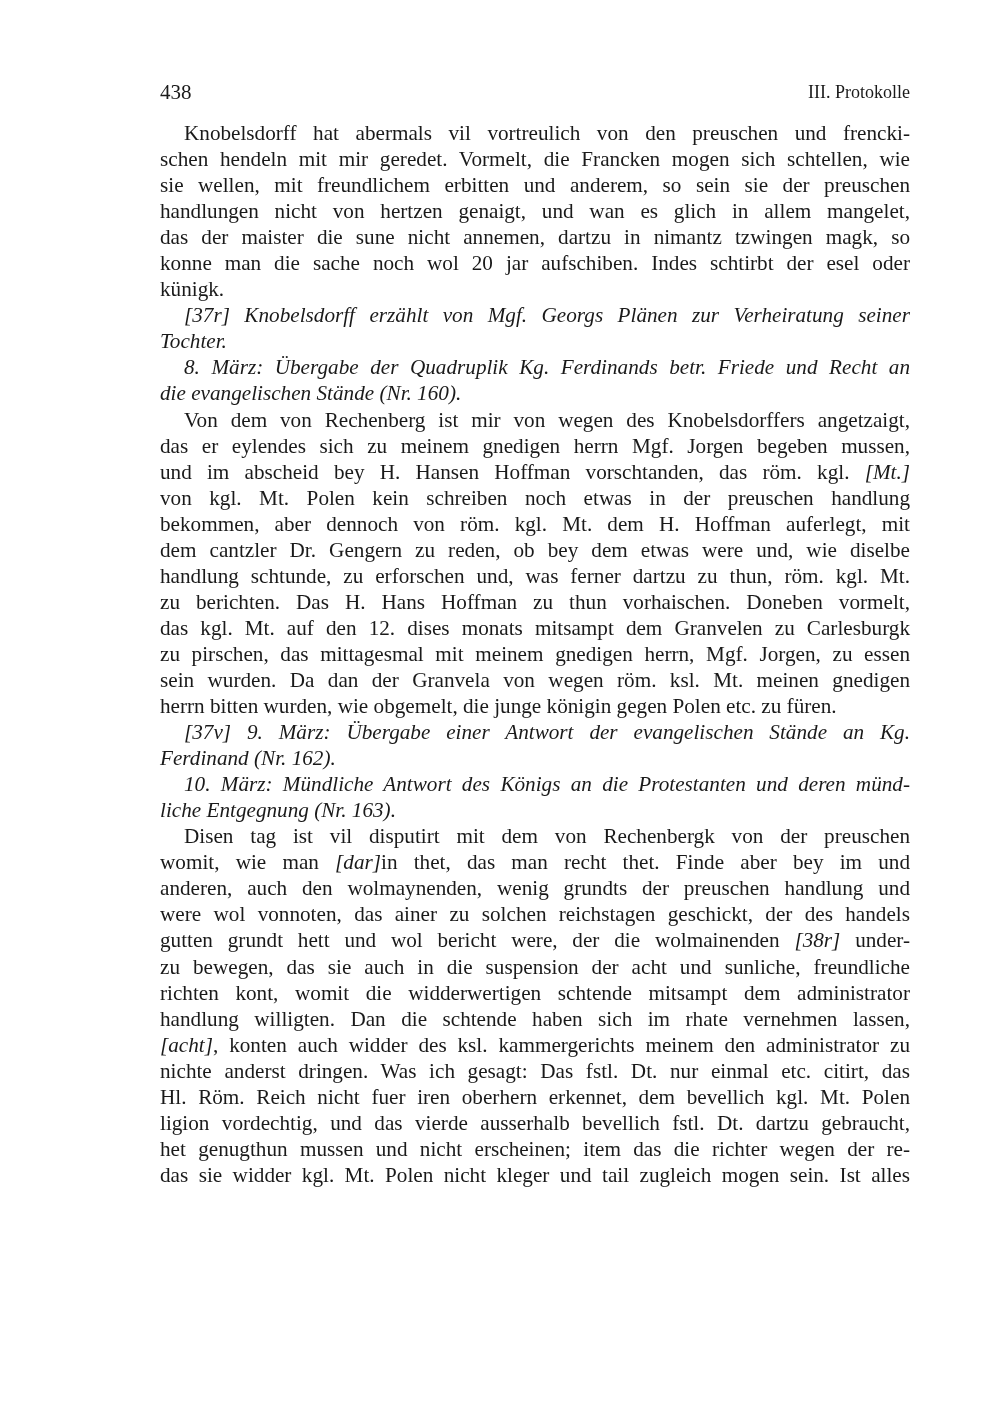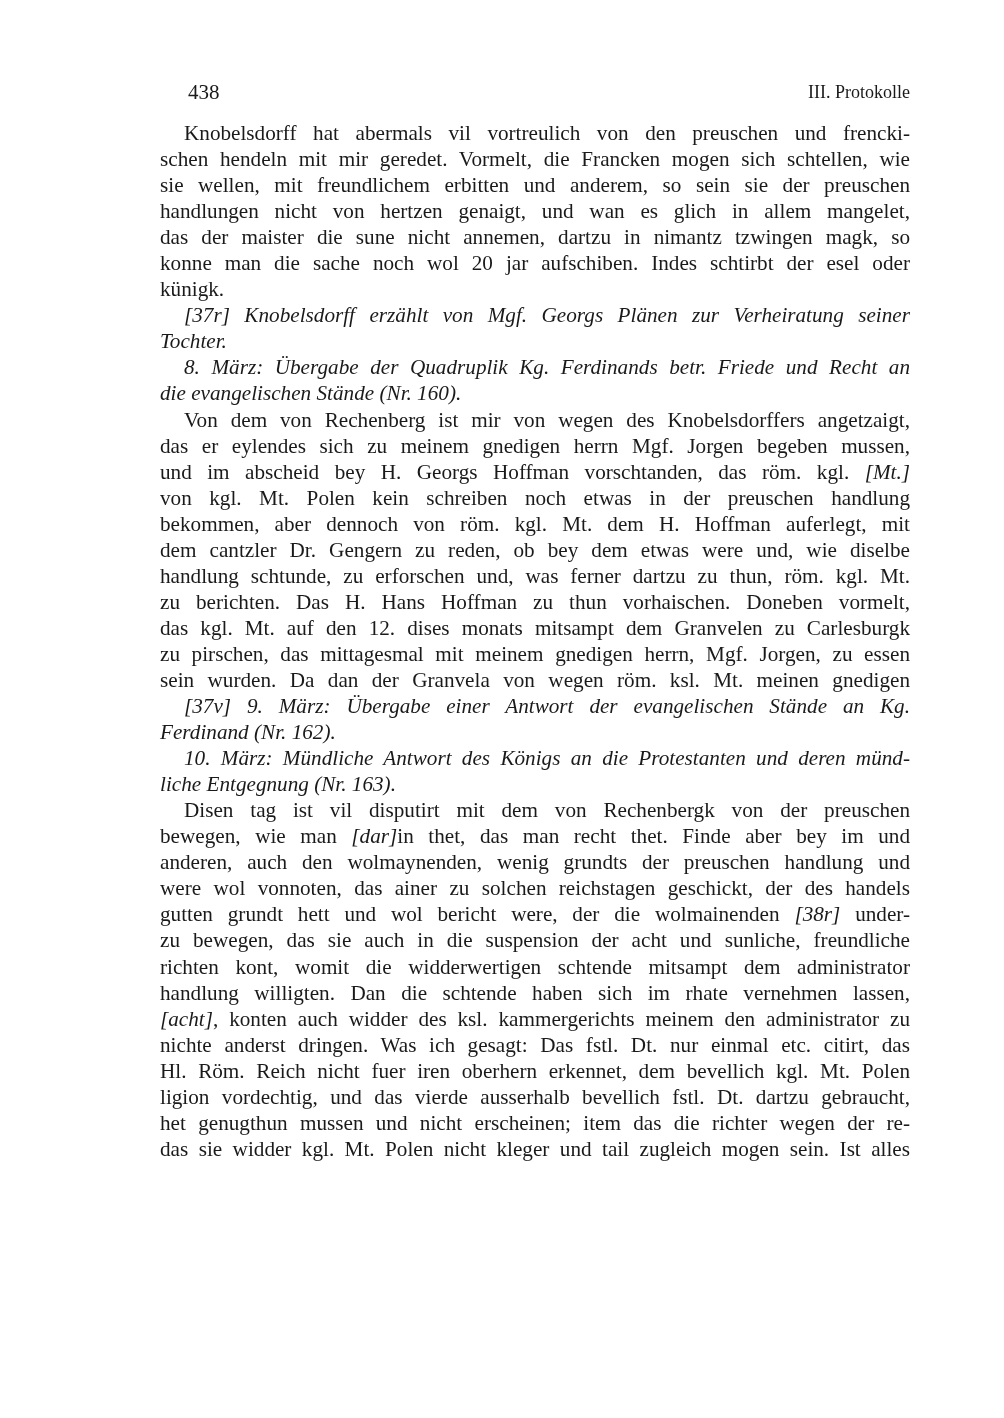--- a/index.html
+++ b/index.html
@@ -1,19 +1,19 @@
 <!DOCTYPE html>
 <html><head>
 <meta charset="utf-8">
 <style>
   html, body { margin: 0; padding: 0; background: #ffffff; }
   body { width: 1004px; height: 1418px; position: relative; overflow: hidden; }
   .page { position: absolute; left: 0; top: 0; width: 1004px; height: 1418px; background: #fff; color: #1a1a1a; font-family: "Liberation Serif", "DejaVu Serif", serif; }
   .running-head { position: absolute; top: 80px; left: 160px; width: 750px; height: 28px; font-size: 19px; }
-  .page-number { position: absolute; left: 0; top: 0; font-size: 21px; margin-left: 28px; }
+  .page-number { position: absolute; left: 0; top: 0; font-size: 21px; }
   .running-title { position: absolute; left: 0; width: 750px; top: 2px; text-align: right; font-size: 18px; }
   .body { position: absolute; left: 160px; top: 120px; width: 750px; font-size: 21.2px; line-height: 26.05px; }
   .line { display: block; height: 26.05px; white-space: nowrap; text-align: justify; text-align-last: justify; overflow: visible; }
   .line.last { text-align-last: left; }
   .line.indent { padding-left: 24px; }
   .it { font-style: italic; }
 </style>
 </head>
 <body>
 
@@ -36,41 +36,42 @@
         <span class="line indent"><span class="it">[37r] Knobelsdorff erzählt von Mgf. Georgs Plänen zur Verheiratung seiner</span></span>
         <span class="line last"><span class="it">Tochter.</span></span>
       </div>
       <div>
         <span class="line indent"><span class="it">8. März: Übergabe der Quadruplik Kg. Ferdinands betr. Friede und Recht an</span></span>
         <span class="line last"><span class="it">die evangelischen Stände (Nr. 160).</span></span>
       </div>
       <div>
         <span class="line indent"><span>Von dem von Rechenberg ist mir von wegen des Knobelsdorffers angetzaigt,</span></span>
         <span class="line"><span>das er eylendes sich zu meinem gnedigen herrn Mgf. Jorgen begeben mussen,</span></span>
-        <span class="line"><span>und im abscheid bey H. Georgs Hoffman vorschtanden, das röm. kgl. </span><span class="it">[Mt.]</span></span>
+        <span class="line"><span>und im abscheid bey H. Hansen Hoffman vorschtanden, das röm. kgl. </span><span class="it">[Mt.]</span></span>
         <span class="line"><span>von kgl. Mt. Polen kein schreiben noch etwas in der preuschen handlung</span></span>
         <span class="line"><span>bekommen, aber dennoch von röm. kgl. Mt. dem H. Hoffman auferlegt, mit</span></span>
         <span class="line"><span>dem cantzler Dr. Gengern zu reden, ob bey dem etwas were und, wie diselbe</span></span>
         <span class="line"><span>handlung schtunde, zu erforschen und, was ferner dartzu zu thun, röm. kgl. Mt.</span></span>
         <span class="line"><span>zu berichten. Das H. Hans Hoffman zu thun vorhaischen. Doneben vormelt,</span></span>
         <span class="line"><span>das kgl. Mt. auf den 12. dises monats mitsampt dem Granvelen zu Carlesburgk</span></span>
         <span class="line"><span>zu pirschen, das mittagesmal mit meinem gnedigen herrn, Mgf. Jorgen, zu essen</span></span>
         <span class="line"><span>sein wurden. Da dan der Granvela von wegen röm. ksl. Mt. meinen gnedigen</span></span>
+        <span class="line last"><span>herrn bitten wurden, wie obgemelt, die junge königin gegen Polen etc. zu füren.</span></span>
       </div>
       <div>
         <span class="line indent"><span class="it">[37v] 9. März: Übergabe einer Antwort der evangelischen Stände an Kg.</span></span>
         <span class="line last"><span class="it">Ferdinand (Nr. 162).</span></span>
       </div>
       <div>
         <span class="line indent"><span class="it">10. März: Mündliche Antwort des Königs an die Protestanten und deren münd-</span></span>
         <span class="line last"><span class="it">liche Entgegnung (Nr. 163).</span></span>
       </div>
       <div>
         <span class="line indent"><span>Disen tag ist vil disputirt mit dem von Rechenbergk von der preuschen</span></span>
-        <span class="line"><span>bewegen, wie man </span><span class="it">[dar]</span><span>in thet, das man recht thet. Finde aber bey im und</span></span>
+        <span class="line"><span>womit, wie man </span><span class="it">[dar]</span><span>in thet, das man recht thet. Finde aber bey im und</span></span>
         <span class="line"><span>anderen, auch den wolmaynenden, wenig grundts der preuschen handlung und</span></span>
         <span class="line"><span>were wol vonnoten, das ainer zu solchen reichstagen geschickt, der des handels</span></span>
         <span class="line"><span>gutten grundt hett und wol bericht were, der die wolmainenden </span><span class="it">[38r]</span><span> under-</span></span>
         <span class="line"><span>zu bewegen, das sie auch in die suspension der acht und sunliche, freundliche</span></span>
         <span class="line"><span>richten kont, womit die widderwertigen schtende mitsampt dem administrator</span></span>
         <span class="line"><span>handlung willigten. Dan die schtende haben sich im rhate vernehmen lassen,</span></span>
         <span class="line"><span class="it">[acht]</span><span>, konten auch widder des ksl. kammergerichts meinem den administrator zu</span></span>
         <span class="line"><span>nichte anderst dringen. Was ich gesagt: Das fstl. Dt. nur einmal etc. citirt, das</span></span>
         <span class="line"><span>Hl. Röm. Reich nicht fuer iren oberhern erkennet, dem bevellich kgl. Mt. Polen</span></span>
         <span class="line"><span>ligion vordechtig, und das vierde ausserhalb bevellich fstl. Dt. dartzu gebraucht,</span></span>

